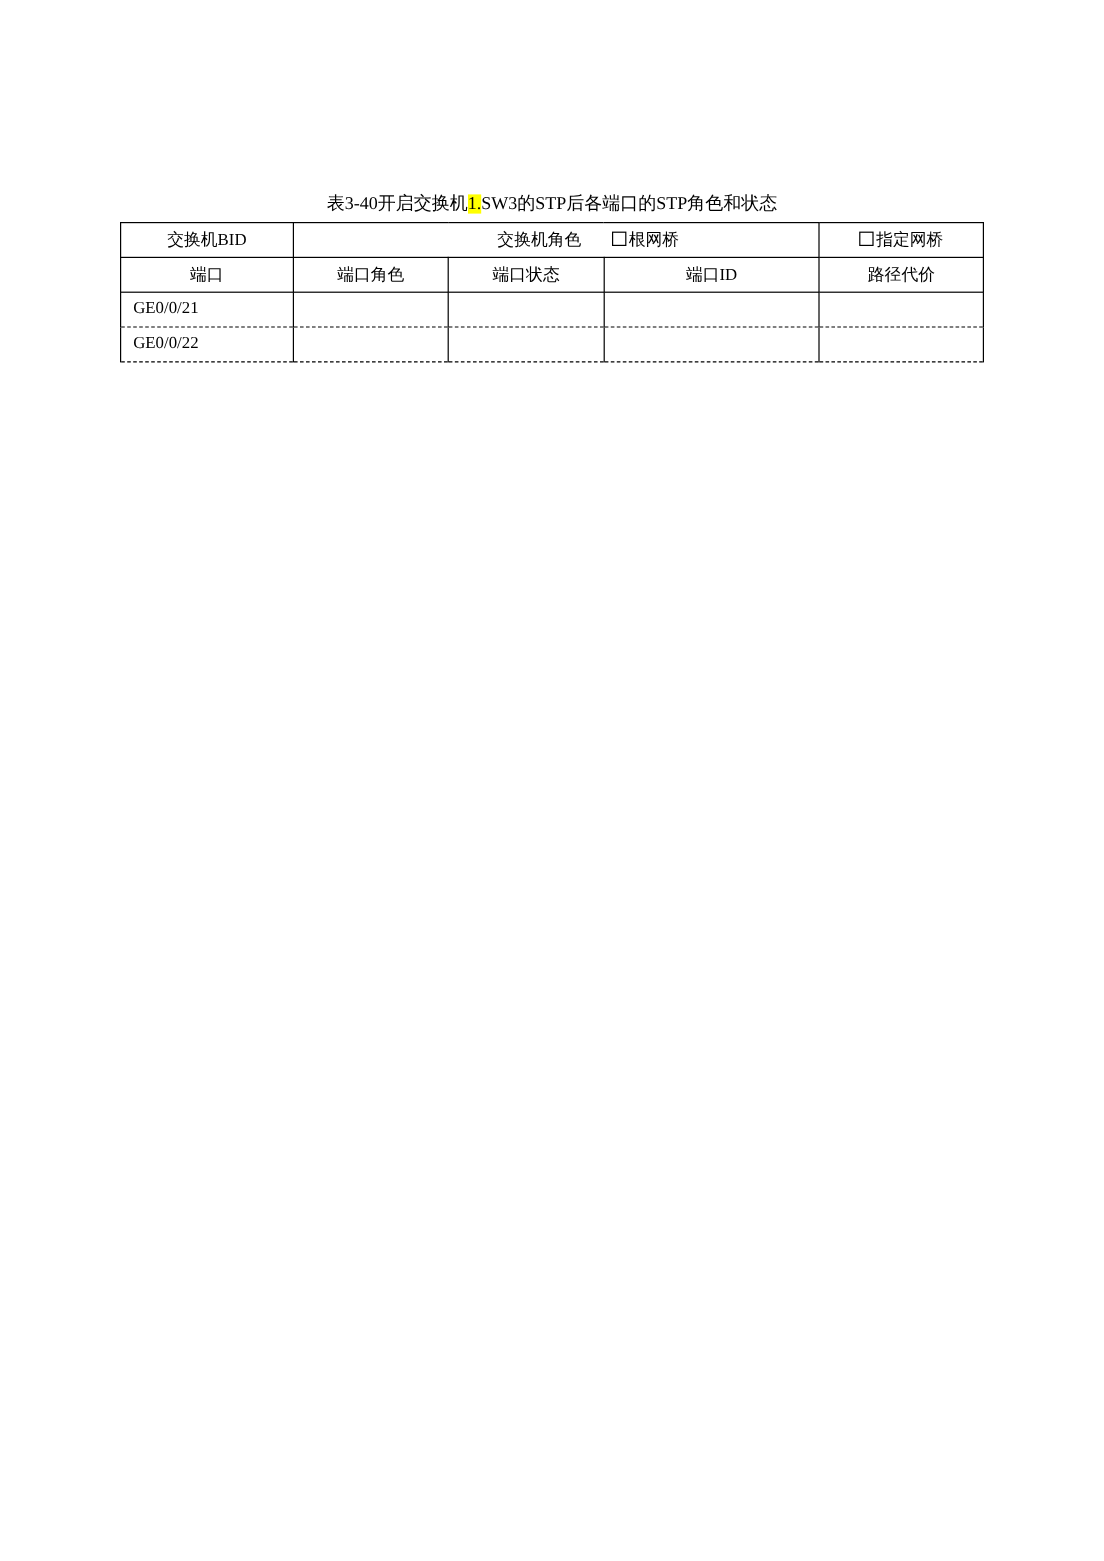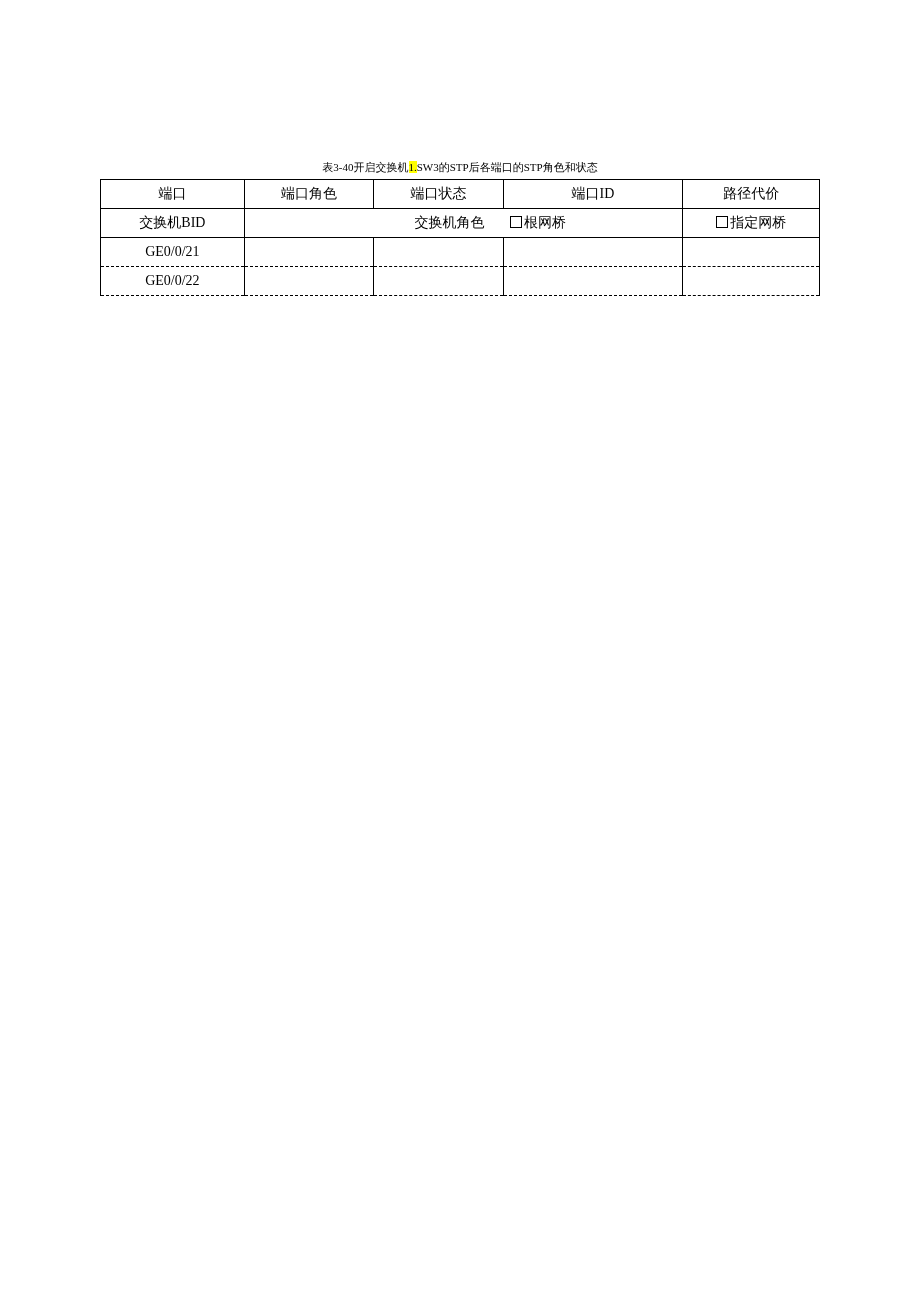--- a/index.html
+++ b/index.html
@@ -12,42 +12,41 @@
       height: 1301px;
       position: relative;
     }
     .page {
       padding-top: 160px;
       padding-left: 100px;
       padding-right: 100px;
     }
     .caption {
       text-align: center;
-      font-size: 11px;
+      font-size: 15px;
       margin-bottom: 4px;
       line-height: 1.4;
     }
     .highlight {
       background: #ffff00;
     }
     .tbl {
       width: 100%;
       border-collapse: collapse;
       table-layout: fixed;
     }
     .tbl td {
       border: 1px solid #000;
       padding: 4px 10px;
       height: 29px;
       vertical-align: middle;
       font-size: 14px;
     }
     .tbl .dashed-bottom td {
       border-bottom-style: dashed;
-      text-align: center;
     }
     .tbl .dashed-top td {
       border-top-style: dashed;
       margin-left: 15px;
     }
     .center { text-align: center; }
     .col-port  { width: 20%; }
     .col-role  { width: 18%; }
     .col-state { width: 18%; }
     .col-id    { width: 25%; }
@@ -81,38 +80,38 @@
     <colgroup>
       <col class="col-port">
       <col class="col-role">
       <col class="col-state">
       <col class="col-id">
       <col class="col-cost">
     </colgroup>
 
     <tbody>
         <tr>
-      <td class="center">端口</td>
-      <td class="center">端口角色</td>
-      <td class="center">端口状态</td>
-      <td class="center">端口ID</td>
-      <td class="center">路径代价</td>
-    </tr>
-
-    <tr>
       <td class="center">交换机BID</td>
       <td colspan="3" class="row1-merged">
         <span class="switch-role-label">交换机角色</span>
         <span class="root-bridge-label">
           <span class="checkbox-empty"></span><span>根网桥</span>
         </span>
       </td>
       <td class="center">
         <span class="checkbox-empty"></span><span>指定网桥</span>
       </td>
+    </tr>
+
+    <tr>
+      <td class="center">端口</td>
+      <td class="center">端口角色</td>
+      <td class="center">端口状态</td>
+      <td class="center">端口ID</td>
+      <td class="center">路径代价</td>
     </tr>
 
     <tr class="dashed-bottom">
       <td>GE0/0/21</td>
       <td></td>
       <td></td>
       <td></td>
       <td></td>
     </tr>
 

